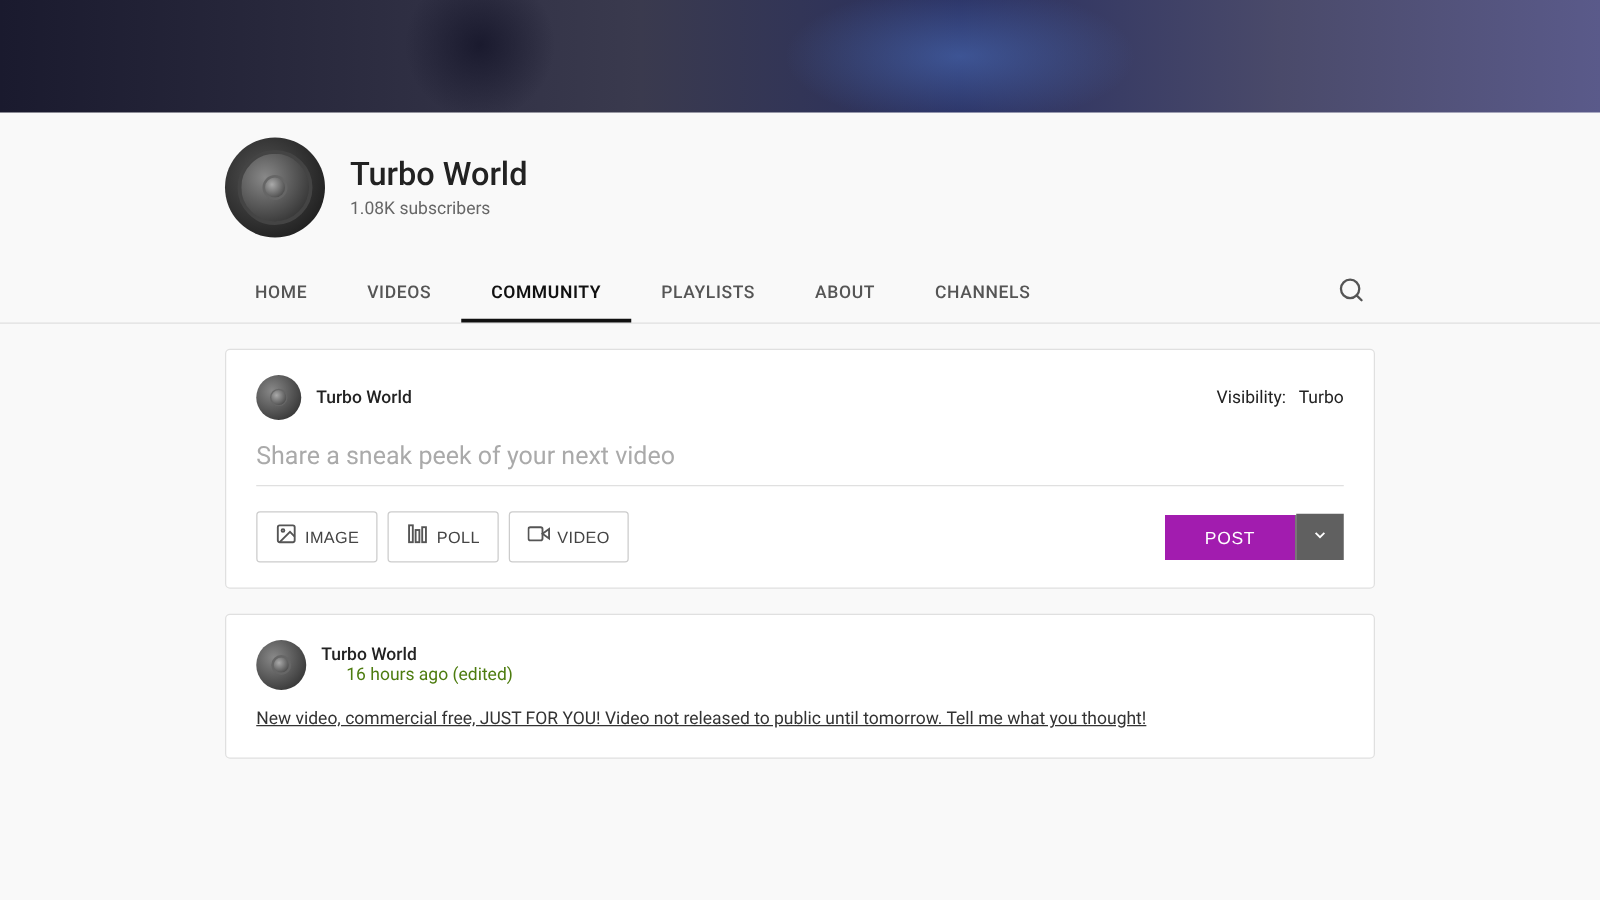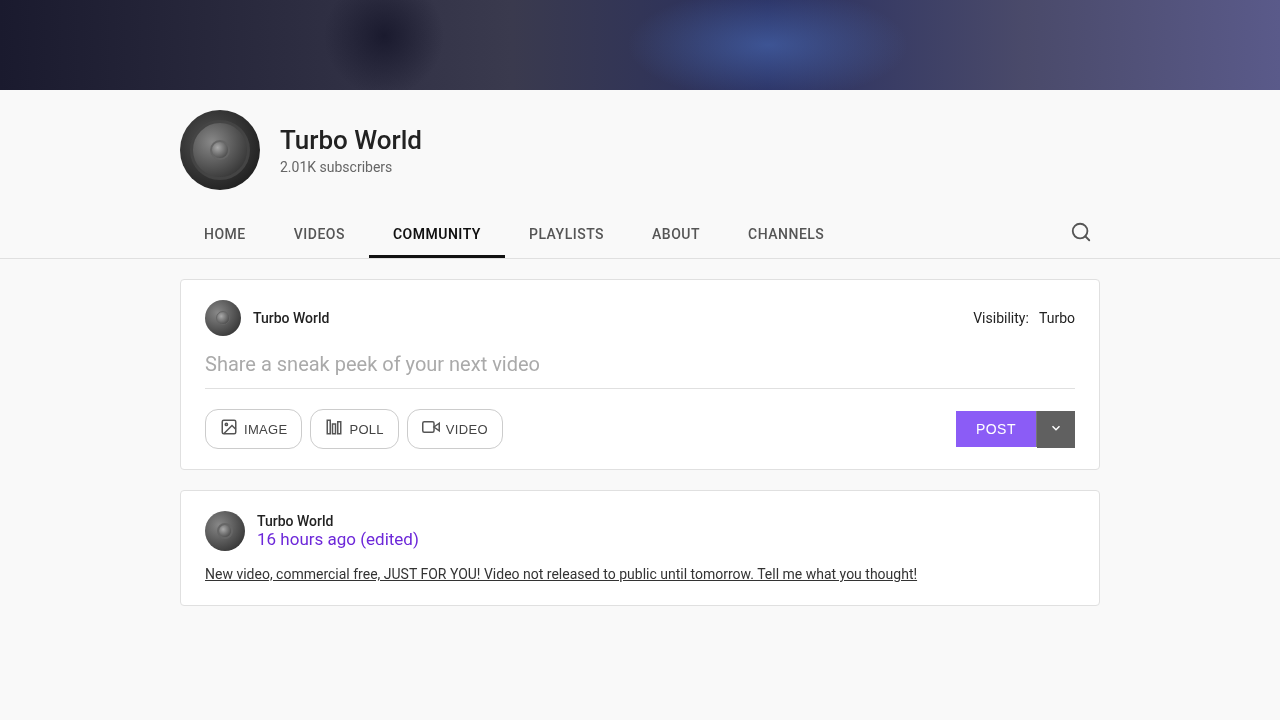--- a/index.html
+++ b/index.html
@@ -177,42 +177,42 @@
       display: flex;
       align-items: center;
       gap: 8px;
     }
     .compose-btn {
       display: flex;
       align-items: center;
       gap: 6px;
       padding: 8px 14px;
       border: 1px solid #ccc;
-      border-radius: 13px;
+      border-radius: 3px;
       background: #fff;
       cursor: pointer;
       font-size: 13px;
       font-weight: 500;
       color: #444;
       letter-spacing: 0.3px;
     }
     .btn-icon {
       font-size: 16px;
       color: #666;
     }
     .post-btn-group {
       margin-left: auto;
       display: flex;
       align-items: center;
     }
     .post-btn {
-      background: #8b5cf6;
+      background: #a21caf;
       color: #fff;
       border: none;
-      padding: 10px 20px;
+      padding: 10px 32px;
       font-size: 14px;
       font-weight: 500;
       cursor: pointer;
       border-right: 1px solid #777;
       letter-spacing: 0.5px;
     }
     .post-dropdown {
       background: #606060;
       color: #fff;
       border: none;
@@ -285,22 +285,23 @@
       background: radial-gradient(circle at 35% 35%, #aaa, #333);
       border: 2px solid #666;
     }
     .post-meta { display: flex; flex-direction: column; }
     .post-author {
       font-size: 14px;
       font-weight: 500;
       color: #222;
     }
     .post-time {
-      font-size: 17px;
-      color: #6d28d9;
+      font-size: 14px;
+      color: #4d7c0f;
+      margin-left: 20px;
     }
     .post-content {
       font-size: 14px;
       color: #333;
       line-height: 1.6;
       text-decoration: underline;
     }
   </style>
 </head>
 <body>
@@ -310,21 +311,21 @@
 </div>
 
 <div class="channel-header">
   <div class="channel-avatar">
     <div class="avatar-inner">
       <div class="avatar-core"></div>
     </div>
   </div>
   <div class="channel-info">
     <div class="channel-name">Turbo World</div>
-    <div class="channel-subs">2.01K subscribers</div>
+    <div class="channel-subs">1.08K subscribers</div>
   </div>
 </div>
 
 <nav class="nav-bar">
   <div class="nav-item">HOME</div>
   <div class="nav-item">VIDEOS</div>
   <div class="nav-item active">COMMUNITY</div>
   <div class="nav-item">PLAYLISTS</div>
   <div class="nav-item">ABOUT</div>
   <div class="nav-item">CHANNELS</div>

